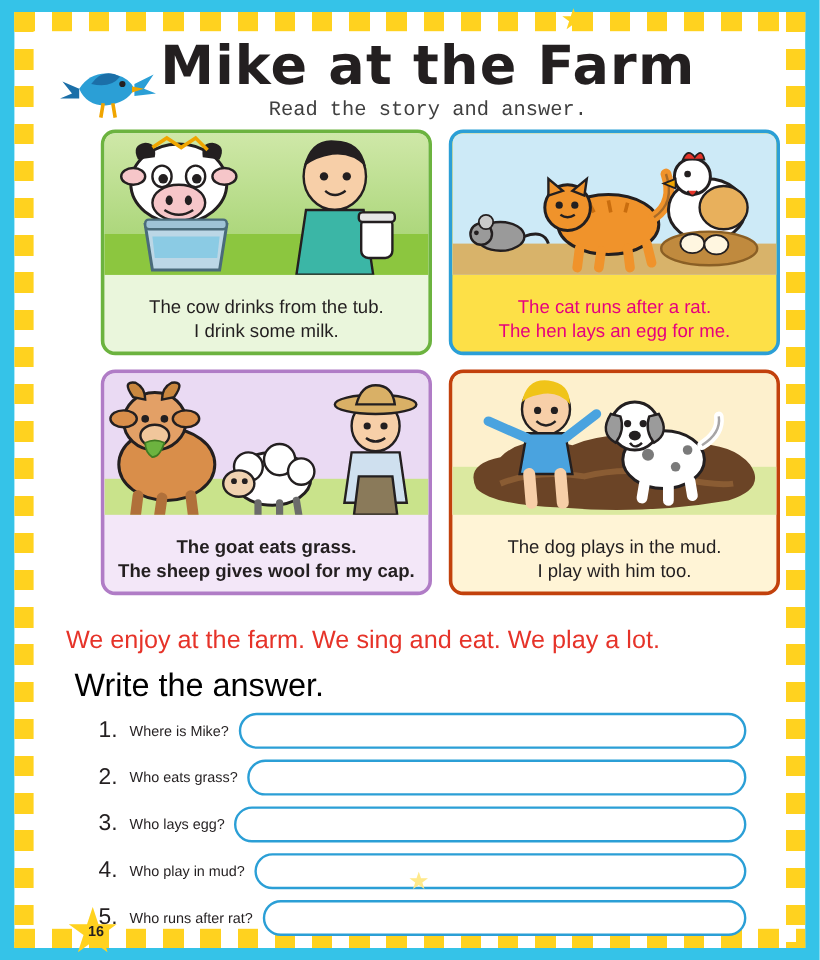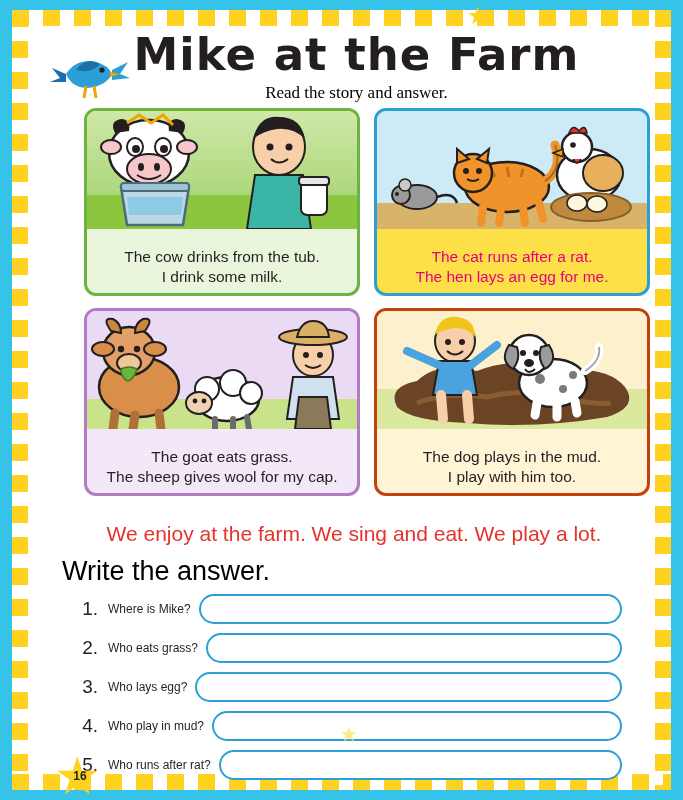--- a/index.html
+++ b/index.html
@@ -62,23 +62,23 @@
     font-size: 45px;
     font-weight: bold;
     color: #231f20;
     text-align: center;
     letter-spacing: 1px;
     margin-top: 6px;
     margin-left: 30px;
   }
   .subtitle {
     text-align: center;
-    font-family: Liberation Serif, serif;
+    font-family: Liberation Mono, monospace;
     font-size: 17px;
-    color: #000000;
+    color: #404040;
     margin-top: 2px;
     margin-left: 30px;
   }
 
   
   .bird {
     position: absolute;
     left: 16px;
     top: 18px;
     width: 86px;
@@ -108,21 +108,21 @@
   .panel {
     width: 276px;
     height: 188px;
     border-radius: 12px;
     box-sizing: border-box;
     position: relative;
     overflow: hidden;
   }
   .p1 { border: 3px solid #6cb33f; background: #eaf6dc; }
   .p2 { border: 3px solid #2b9fd6; background: #fde047; }
-  .p3 { border: 3px solid #b07cc6; background: #f3e7f8; }
+  .p3 { border: 3px solid #b07cc6; background: #f3e7f8; font-weight: bold; }
   .p4 { border: 3px solid #c2410c; background: #fff4d6; }
 
   .panel .art {
     position: absolute;
     left: 0; right: 0; top: 0;
     height: 118px;
   }
   .panel .caption {
     position: absolute;
     left: 0; right: 0; bottom: 6px;
@@ -145,21 +145,20 @@
   .ground-green { position:absolute; left:0; right:0; bottom:0; height:34px; background:#8cc63f; }
   .ground-blue { position:absolute; left:0; right:0; bottom:0; height:26px; background:#d8b36a; }
   .ground-purple { position:absolute; left:0; right:0; bottom:0; height:30px; background:#c9e38b; }
   .ground-orange { position:absolute; left:0; right:0; bottom:0; height:40px; background:#dbe9a0; }
 
   
   .red-line {
     position: absolute;
     left: 0; right: 0;
     top: 500px;
-    text-align: center;
     color: #e63329;
     font-size: 21px;
     font-family: "Liberation Sans", sans-serif;
     margin-left: 25px;
   }
 
   .write-answer {
     position: absolute;
     left: 32px;
     top: 534px;

